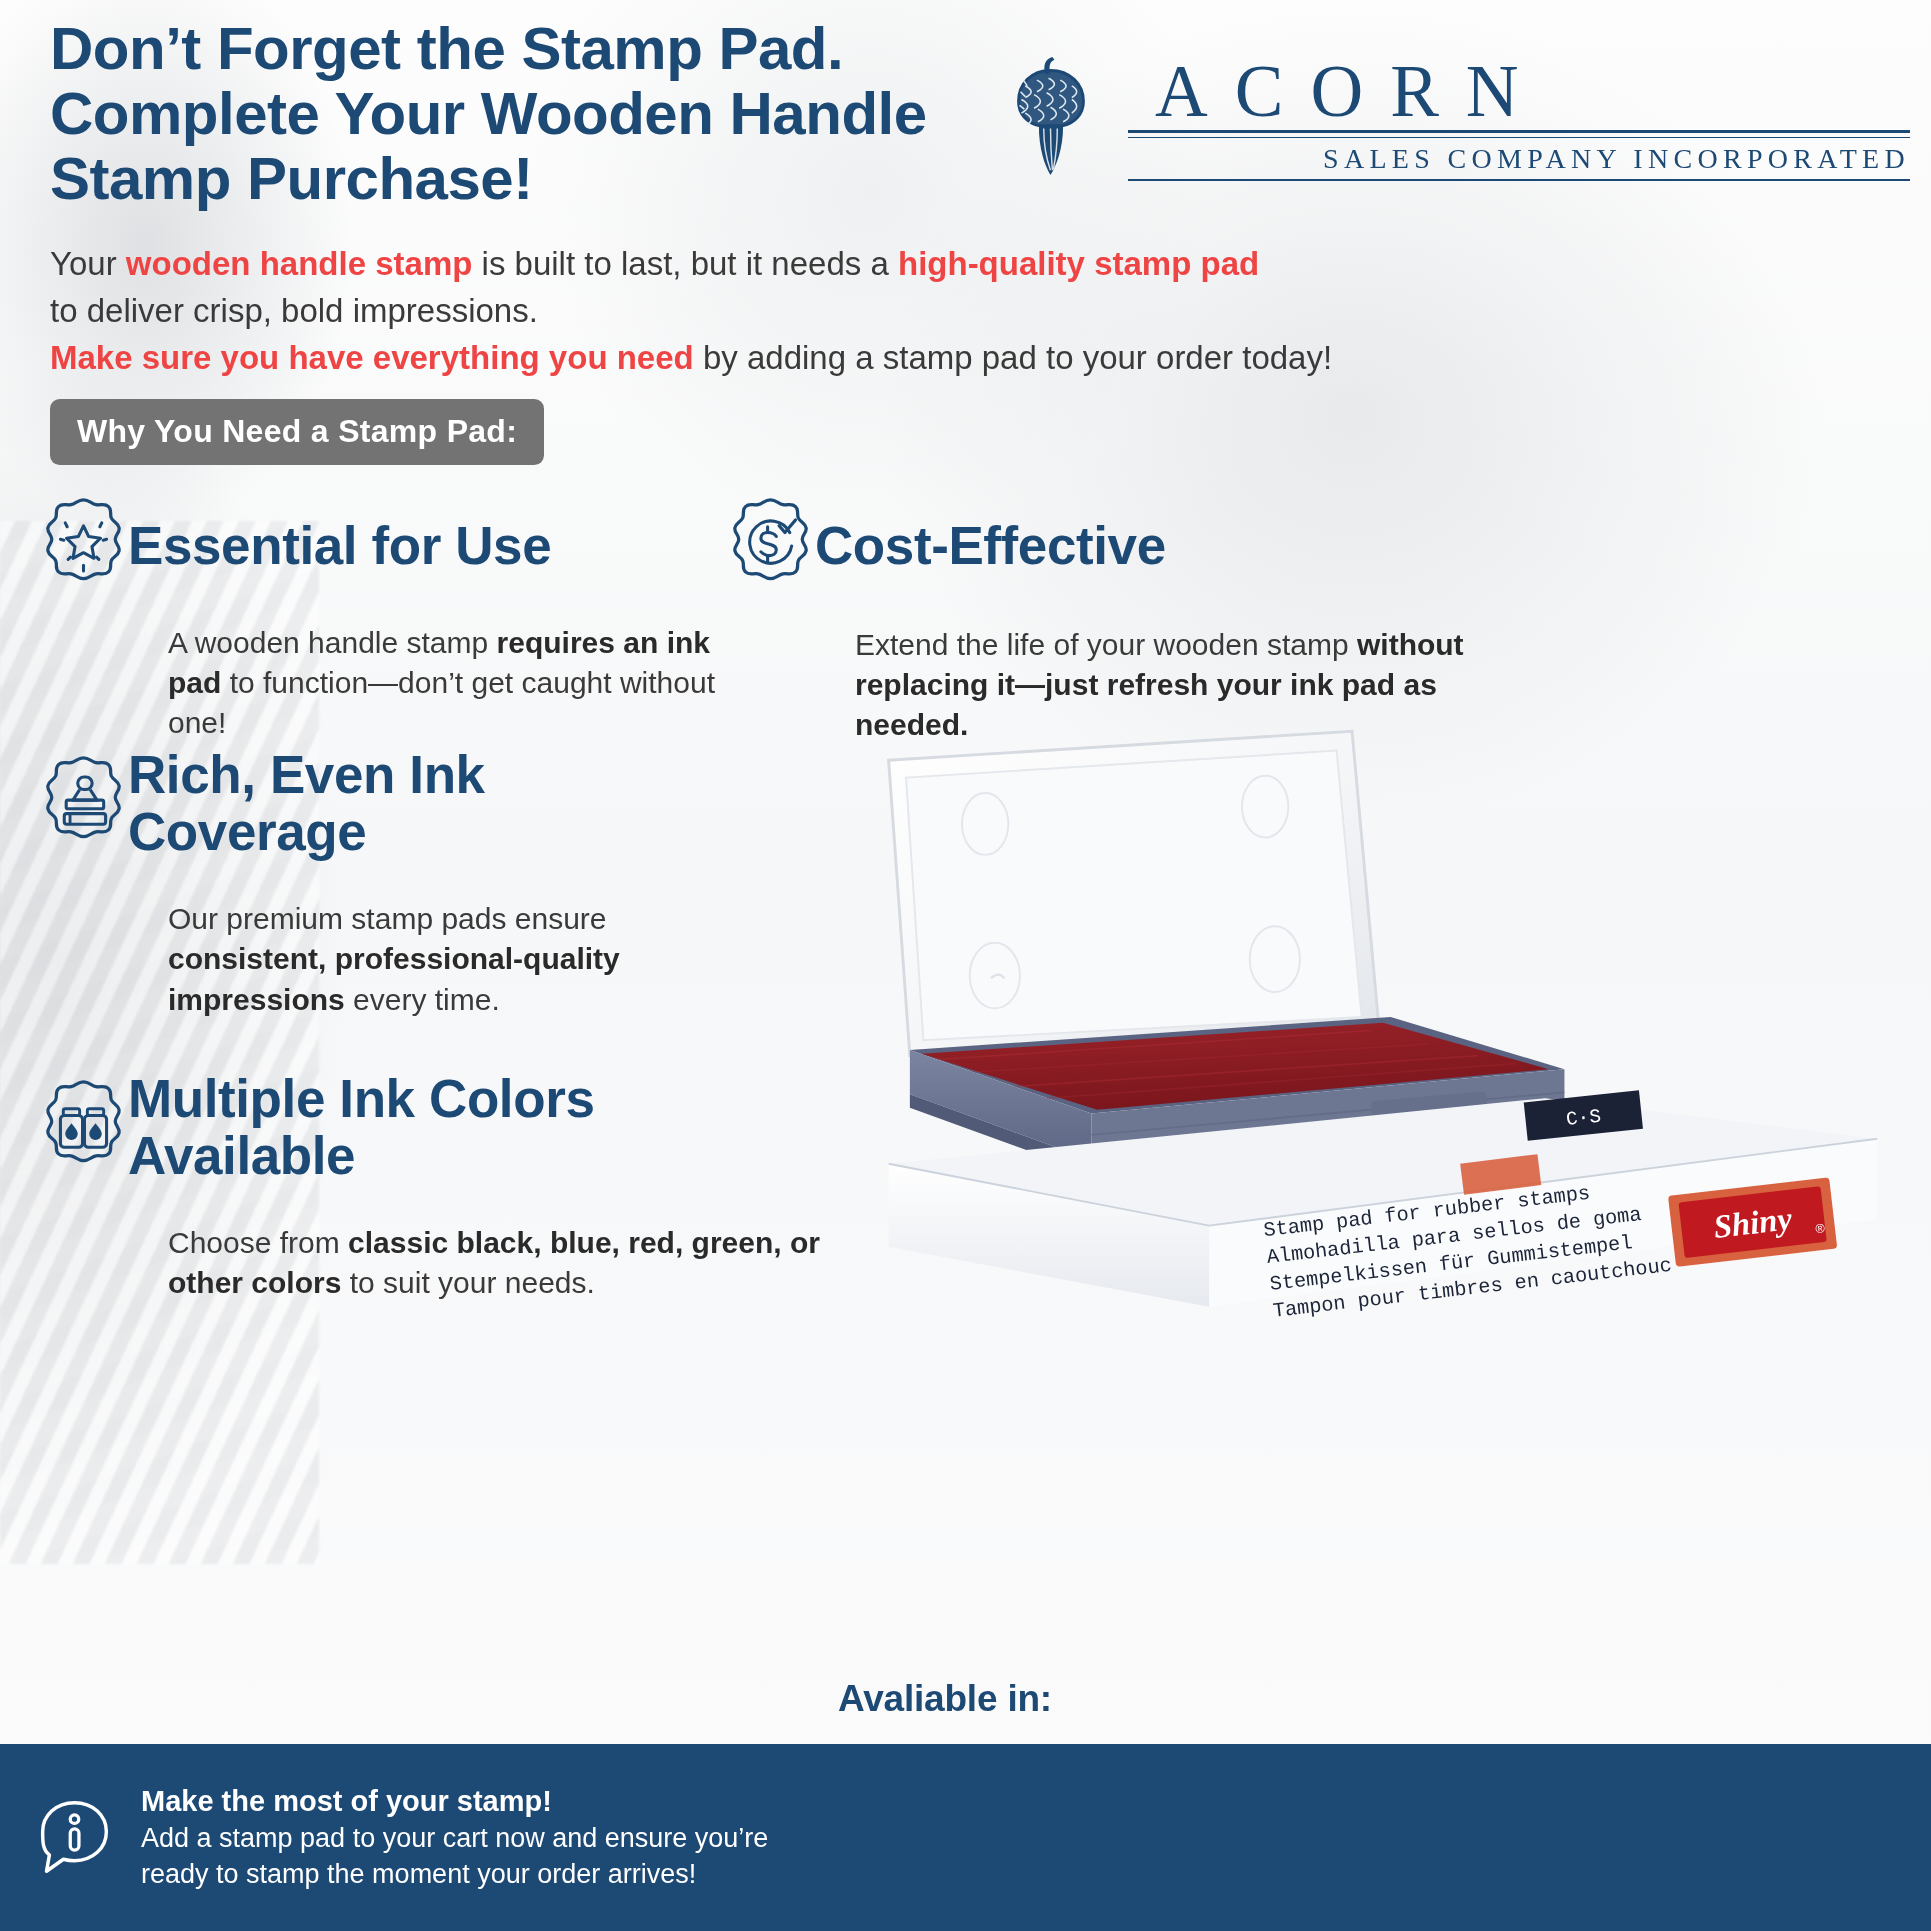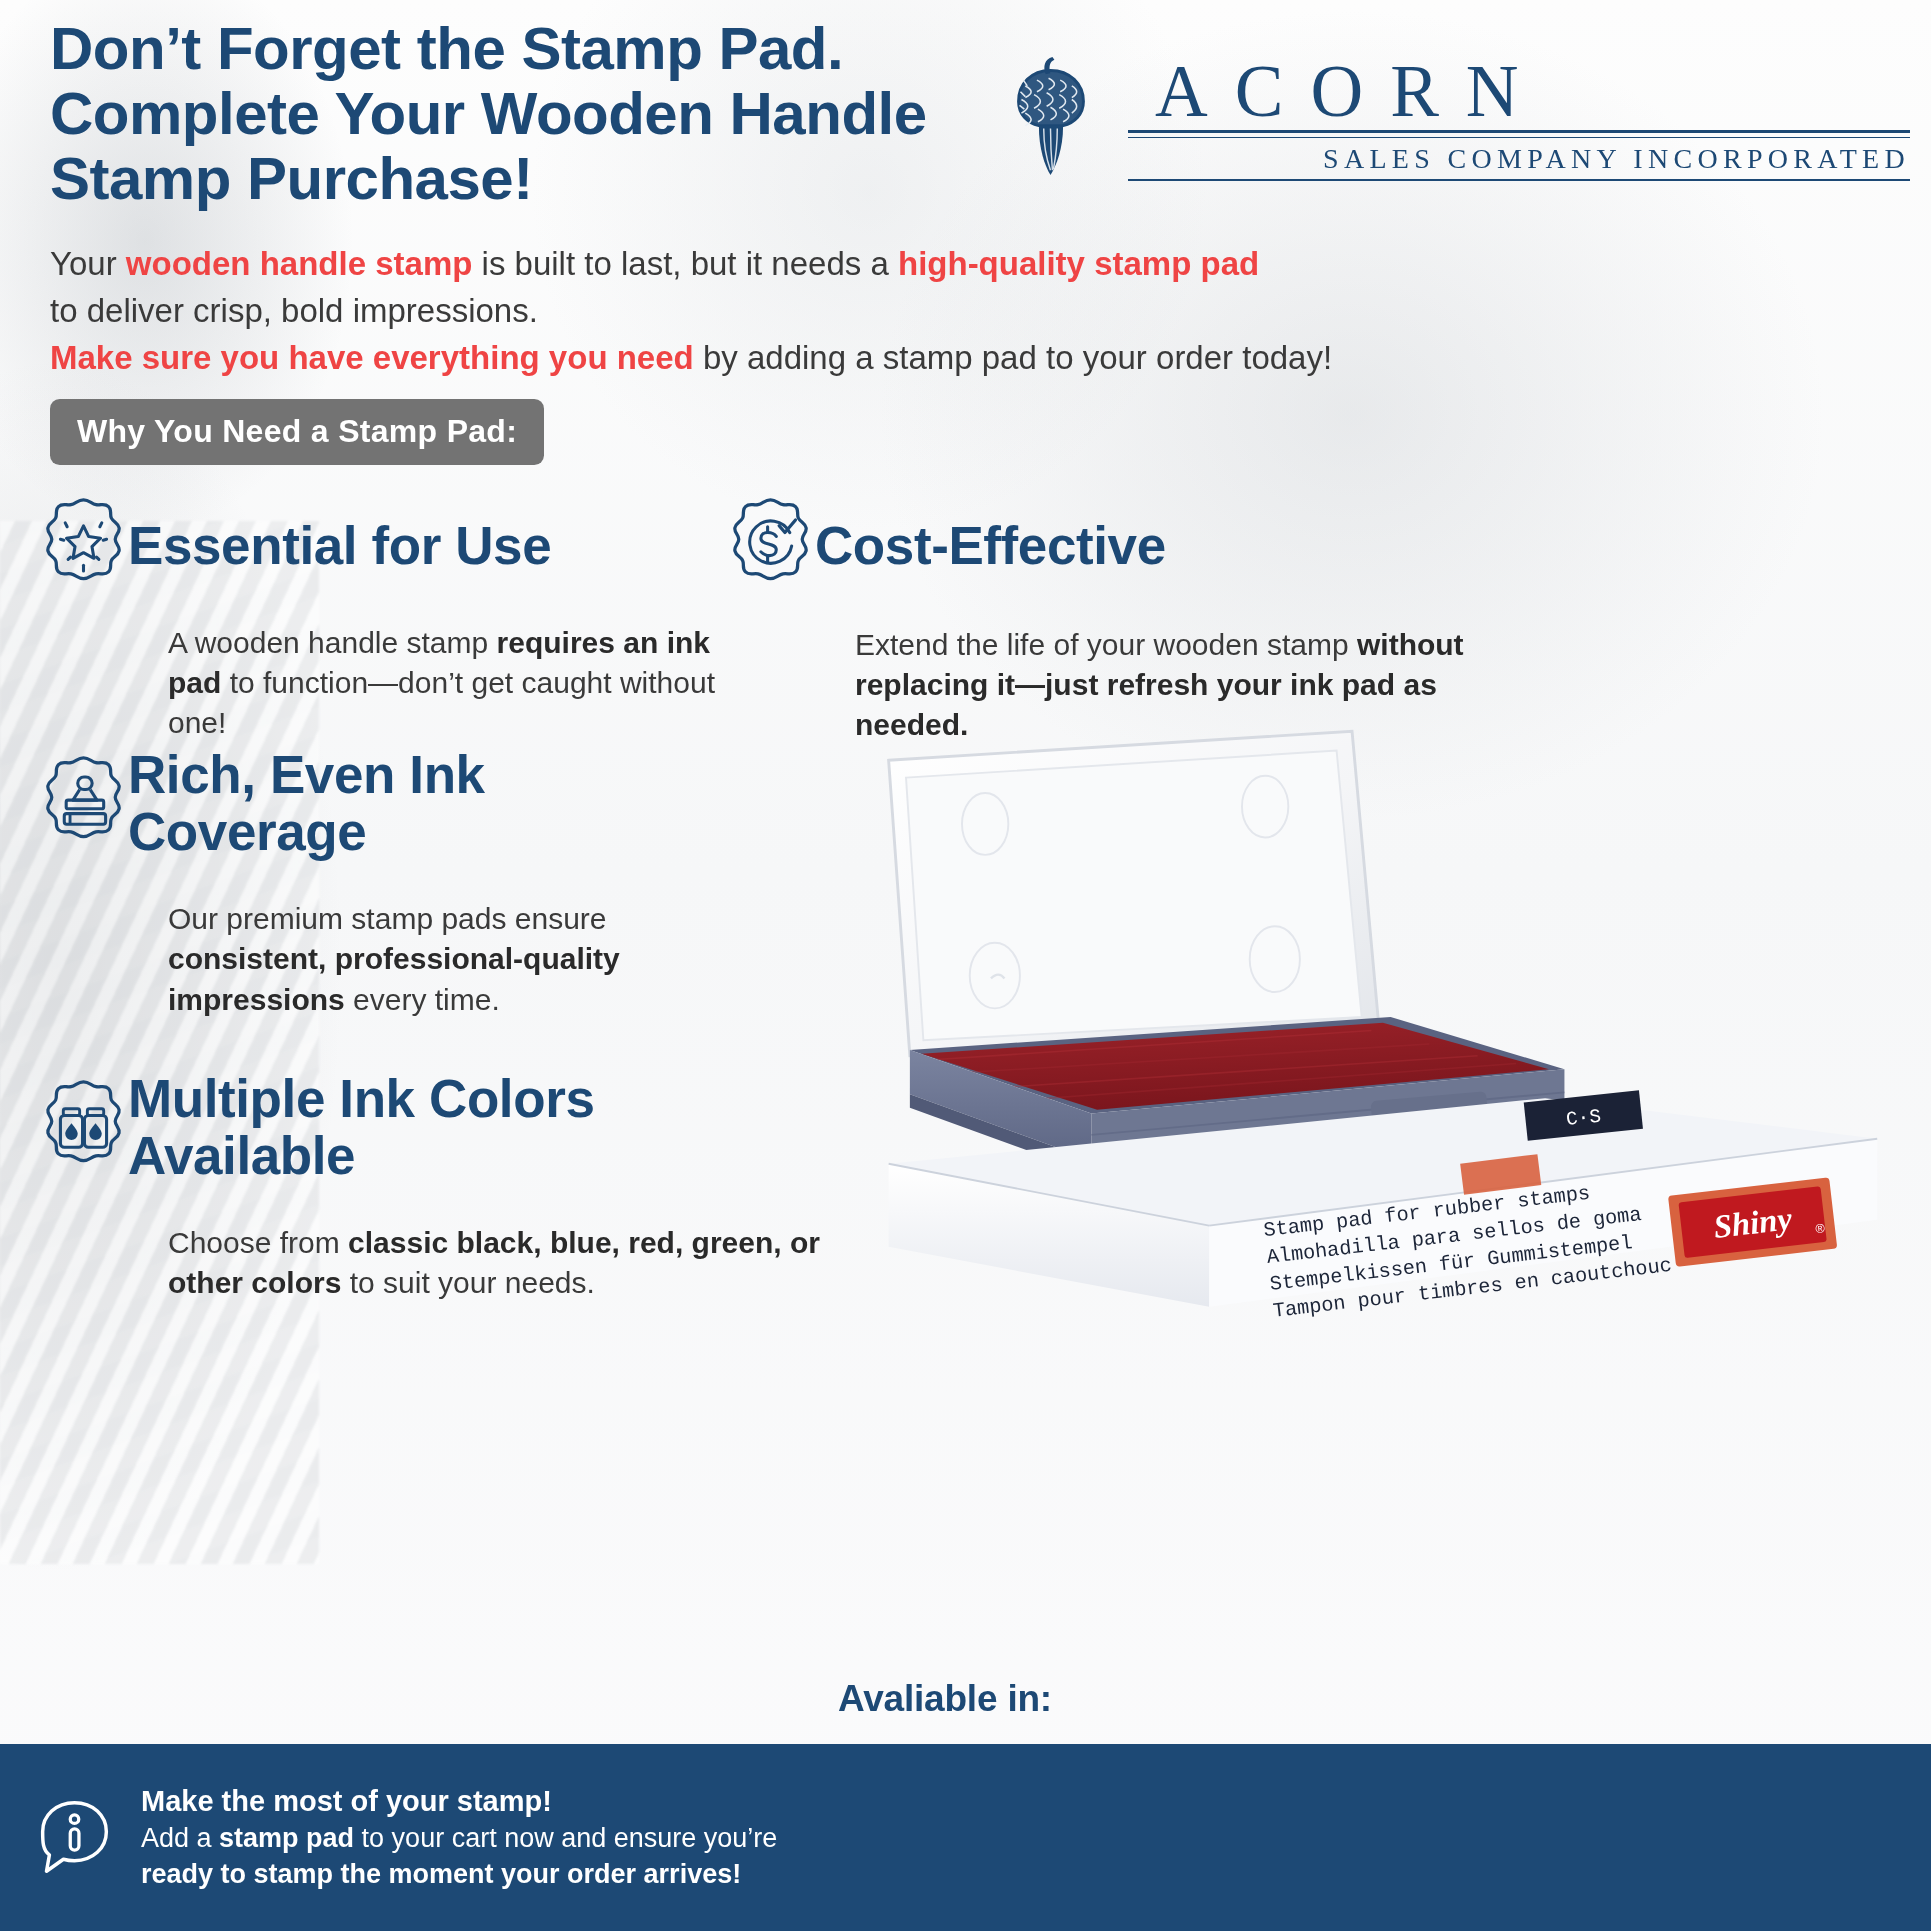--- a/index.html
+++ b/index.html
@@ -148,21 +148,21 @@
     position:absolute; left:0; top:1744px; width:1931px; height:187px;
     background:#1d4975; z-index:1;
   }
   #cta-inner{
     position:absolute; left:0; top:0; width:834px; height:187px;
     display:flex; align-items:center; gap:25px; padding:0 17.4px 0 33px;
   }
   #cta-icon{ width:83px; height:83px; flex:0 0 83px; }
   #cta-text{ color:#ffffff; font-size:27px; line-height:1.33; }
   #cta-text .l1{ font-weight:800; font-size:29px; }
-  #cta-text b{ font-weight:700; }
+  #cta-text b{ font-weight:400; }
 </style>
 </head>
 <body>
 
 <div id="bg-wash"></div>
 
 <div id="page">
 
   <div id="header">
 

